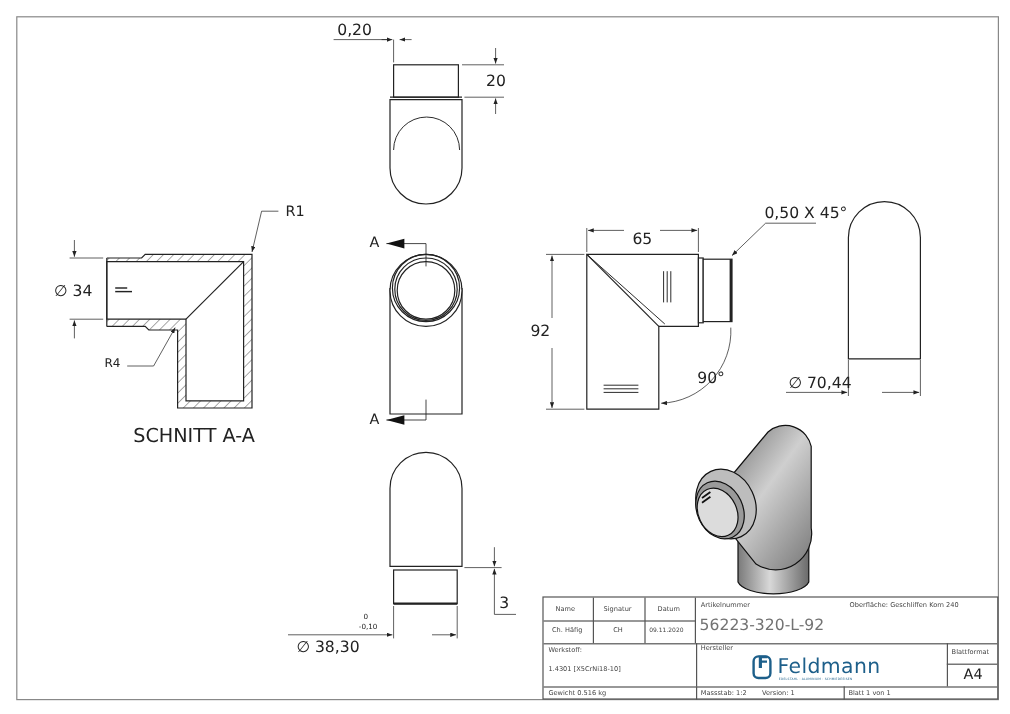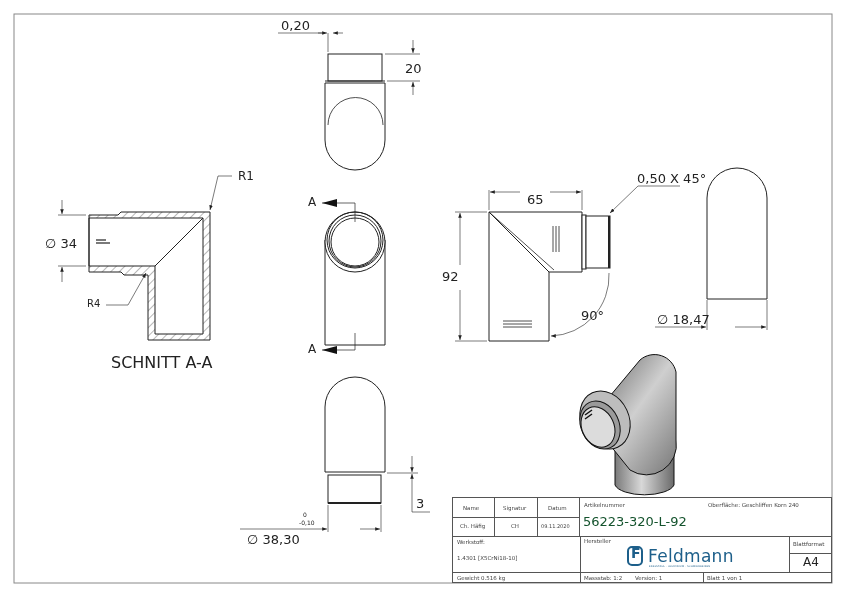--- a/index.html
+++ b/index.html
@@ -4,21 +4,21 @@
 <style>
   html,body{margin:0;padding:0;background:#fff;}
   body{width:842px;height:595px;position:relative;overflow:hidden;font-family:"DejaVu Sans",sans-serif;color:#222;}
   .sheet{position:absolute;left:0;top:0;width:842px;height:595px;}
   svg{position:absolute;left:0;top:0;}
   .t{position:absolute;white-space:nowrap;color:#222;}
   .dim{font-size:13px;}
   .tb{position:absolute;left:452px;top:497px;width:380px;height:86px;border:1px solid #555;box-sizing:border-box;font-size:5.5px;color:#333;}
   .tb .cell{position:absolute;box-sizing:border-box;}
   .tb .small{font-size:5.5px;color:#444;}
-  .tb .big{font-size:13px;color:#14532d;}
+  .tb .big{font-size:13px;color:#737373;}
   .logo{position:absolute;display:flex;align-items:center;}
   .logo-mark{width:16px;height:20px;border:2.5px solid #1d5f8a;border-radius:5px;box-sizing:border-box;position:relative;}
   .logo-mark:after{content:"F";position:absolute;left:2px;top:-3px;font-size:14px;font-weight:bold;color:#1d5f8a;}
   .logo-text{font-size:17px;color:#1d5f8a;margin-left:5px;letter-spacing:0.3px;}
   .logo-sub{position:absolute;left:22px;top:19px;font-size:2.5px;color:#1d5f8a;letter-spacing:0.2px;}
 </style>
 </head>
 <body>
 
 <div class="sheet">
@@ -169,21 +169,21 @@
 <span class="t dim" style="left:405px;top:61px;">20</span>
 
 <span class="t dim" style="left:308px;top:195px;font-size:12px;">A</span>
 <span class="t dim" style="left:308px;top:342px;font-size:12px;">A</span>
 
 <span class="t dim" style="left:527px;top:176px;margin-top:16px;">65</span>
 <span class="t dim" style="left:442px;top:269px;text-align:right;">92</span>
 <span class="t dim" style="left:637px;top:171px;">0,50 X 45°</span>
 <span class="t dim" style="left:581px;top:308px;">90°</span>
 
-<span class="t dim" style="left:657px;top:312px;">∅ 18,47</span>
+<span class="t dim" style="left:657px;top:312px;">∅ 70,44</span>
 
 <span class="t dim" style="left:247px;top:532px;">∅ 38,30</span>
 <span class="t" style="left:303px;top:511px;font-size:6px;">0</span>
 <span class="t" style="left:299px;top:519px;font-size:6px;">-0,10</span>
 <span class="t dim" style="left:416px;top:496px;">3</span>
 
 <div class="tb">
 
   <div class="cell" style="left:0;top:0;width:127px;height:38px;border-right:1px solid #555;"></div>
   <div class="cell" style="left:0;top:19px;width:127px;height:1px;border-top:1px solid #555;"></div>

